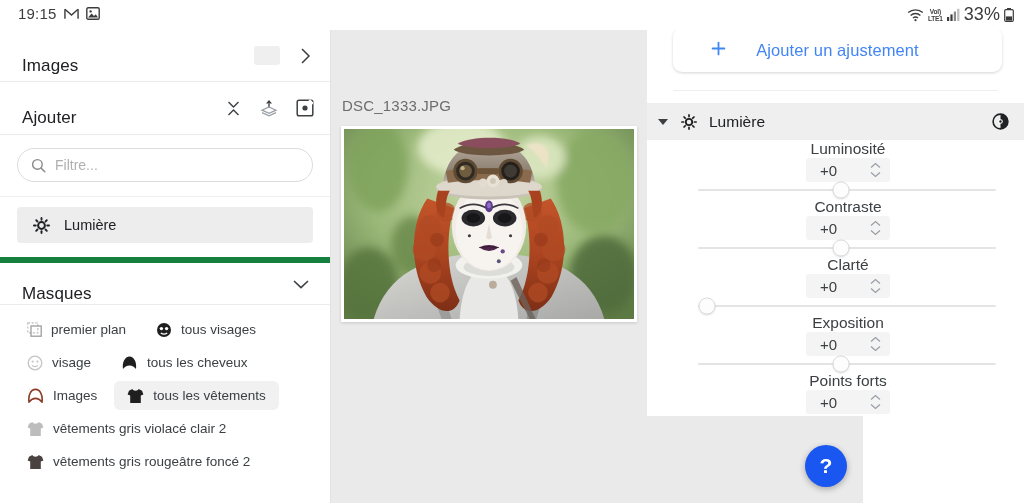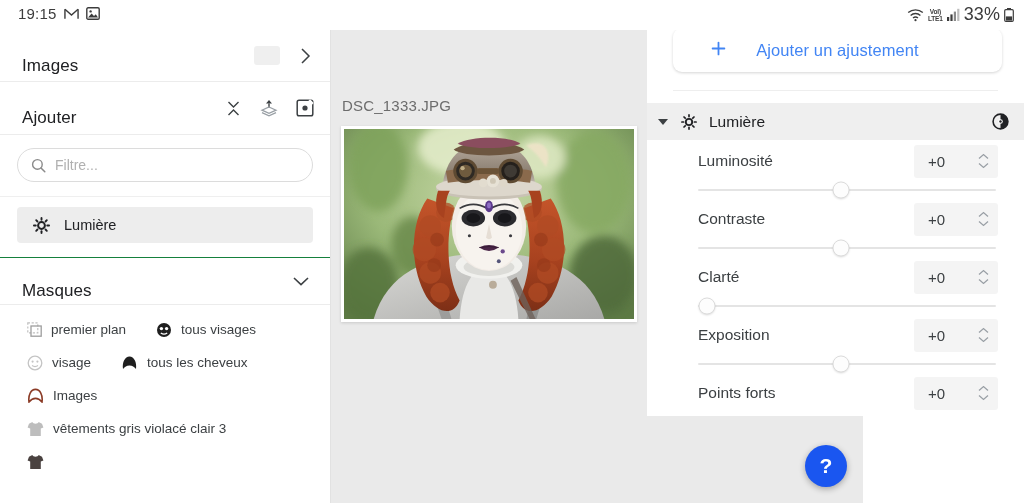--- a/index.html
+++ b/index.html
@@ -65,21 +65,21 @@
 
   .layer-list { padding: 4px 17px 0 17px; border-top: 1px solid #efefef; padding-top: 10px;}
   .layer-row {
     height: 36px; display: flex; align-items: center; gap: 14px;
     background: #ededed; border-radius: 4px; padding-left: 16px; cursor: pointer;
   }
   .layer-label { font-size: 14.5px; color: #202124; }
 
   .masques-head {
     height: 48px; display: flex; align-items: center; padding: 0 18px 0 22px;
-    border-top: 1px solid #15803d; border-bottom: 1px solid #ececec; margin-top: 14px;
+    border-top: 6px solid #15803d; border-bottom: 1px solid #ececec; margin-top: 14px;
   }
 
   .chips { padding: 10px 14px 0 14px; }
   .chip-row { display: flex; align-items: center; gap: 4px; margin-bottom: 4px; }
   .chip {
     display: inline-flex; align-items: center; gap: 9px;
     height: 29px; padding: 0 13px; border-radius: 6px; cursor: pointer;
     font-size: 13.5px; color: #3c4043; white-space: nowrap;
   }
   .chip.sel { background: #f1f1f1; }
@@ -129,21 +129,21 @@
     width: 0; height: 0; border-left: 5px solid transparent;
     border-right: 5px solid transparent; border-top: 6px solid #3c4043;
   }
   .section-head .ttl { font-size: 15.5px; color: #202124; margin-left: 12px; }
   .section-head .right-ic { margin-left: auto; display: flex; align-items: center; }
 
   .sliders { padding: 0 14px 0 0; }
   .slider-block { padding: 0 0 0 0; }
   .slider-top {
     display: flex; align-items: center; justify-content: space-between;
-    padding: 0 12px 0 51px; height: 42px;
+    padding: 0 12px 0 51px; height: 42px; flex-direction: column;
   }
   .slider-name { font-size: 15.5px; color: #3c4043; }
   .stepper {
     width: 84px; height: 33px; background: #f4f4f4; border-radius: 3px;
     display: flex; align-items: center; position: relative; padding-left: 14px;
     cursor: pointer;
   }
   .stepper .val { font-size: 15px; color: #3c4043; }
   .stepper .arrows {
     position: absolute; right: 9px; top: 50%; transform: translateY(-50%);
@@ -642,40 +642,49 @@
 
       <div class="chip-row">
         <span class="chip">
           <span style="display:inline-flex;">
             <svg width="17" height="15" viewBox="0 0 17 15">
                 <path d="M2 14 C1 7 4 1.4 8.5 1.4 C13 1.4 16 7 15 14 C13 11.6 11.6 10.4 8.5 10.4 C5.4 10.4 4 11.6 2 14 Z" fill="none" stroke="#8b3b26" stroke-width="1.6"></path>
               </svg>
           </span>
           <span class="lbl">Images</span>
         </span>
+        <span class="chip sel">
+          <span style="display:inline-flex;">
+            <svg width="17" height="16" viewBox="0 0 17 16">
+                <path d="M5.4 1 L2 2.8 L0.6 6.4 L3.2 7.4 L3.2 15 L13.8 15 L13.8 7.4 L16.4 6.4 L15 2.8 L11.6 1 C11.1 3.2 5.9 3.2 5.4 1 Z" fill="#1f1f1f"></path>
+              </svg>
+          </span>
+          <span class="lbl">tous les vêtements</span>
+        </span>
       </div>
 
       <div class="chip-row">
         <span class="chip">
           <span style="display:inline-flex;">
             <svg width="17" height="16" viewBox="0 0 17 16">
                 <path d="M5.4 1 L2 2.8 L0.6 6.4 L3.2 7.4 L3.2 15 L13.8 15 L13.8 7.4 L16.4 6.4 L15 2.8 L11.6 1 C11.1 3.2 5.9 3.2 5.4 1 Z" fill="#bdbdbd"></path>
               </svg>
           </span>
-          <span class="lbl">vêtements gris violacé clair 3</span>
+          <span class="lbl">vêtements gris violacé clair 2</span>
         </span>
       </div>
 
       <div class="chip-row">
         <span class="chip">
           <span style="display:inline-flex;">
             <svg width="17" height="16" viewBox="0 0 17 16">
                 <path d="M5.4 1 L2 2.8 L0.6 6.4 L3.2 7.4 L3.2 15 L13.8 15 L13.8 7.4 L16.4 6.4 L15 2.8 L11.6 1 C11.1 3.2 5.9 3.2 5.4 1 Z" fill="#4a4240"></path>
               </svg>
           </span>
+          <span class="lbl">vêtements gris rougeâtre foncé 2</span>
         </span>
       </div>
 
     </div>
   </div>
 
   <div class="fab">
     <span>?</span>
   </div>
 

